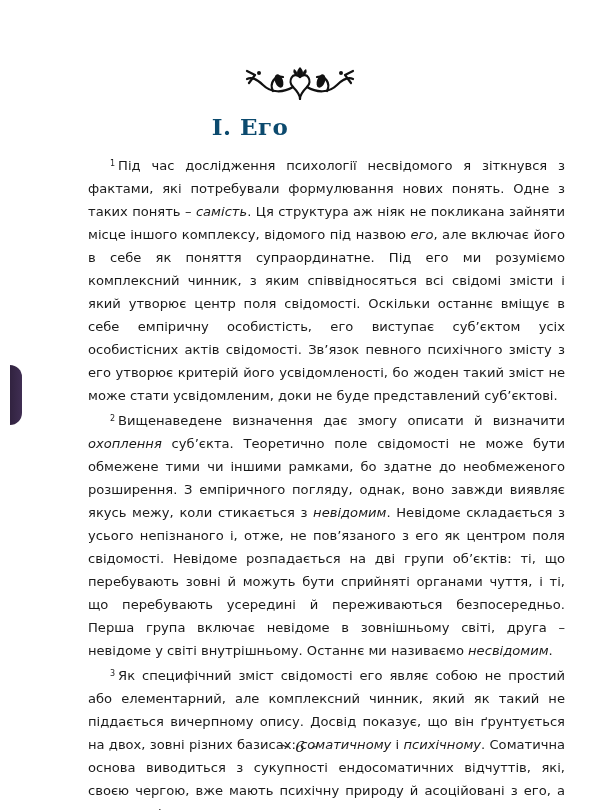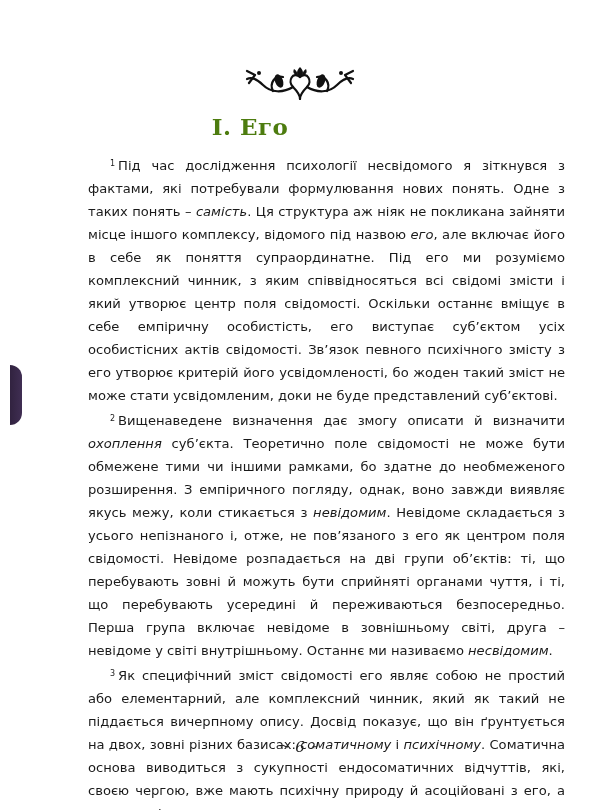--- a/index.html
+++ b/index.html
@@ -1,18 +1,18 @@
 <!DOCTYPE html>
 <html><head>
 <meta charset="utf-8">
 <style>
   html, body { margin: 0; padding: 0; background: #ffffff; }
   body { width: 600px; height: 810px; position: relative; overflow: hidden; font-family: "DejaVu Sans", sans-serif; color: #1a1a1a; }
   .ornament { position: absolute; left: 243px; top: 63px; width: 114px; height: 40px; }
-  .title { position: absolute; left: 0; width: 500px; top: 113px; text-align: center; font-family: "DejaVu Serif", serif; font-weight: bold; font-size: 23px; letter-spacing: 0.5px; color: #4d7c0f; }
+  .title { position: absolute; left: 0; width: 500px; top: 113px; text-align: center; font-family: "DejaVu Serif", serif; font-weight: bold; font-size: 23px; letter-spacing: 0.5px; color: #0c4a6e; }
   .body-text { position: absolute; left: 88px; top: 152px; width: 477px; font-size: 13.1px; line-height: 23px; text-align: justify; }
   .para { margin: 0; text-indent: 22px; }
   .sup { font-size: 8px; vertical-align: 4px; margin-right: 3px; }
   .it { font-style: italic; }
   .page-num { position: absolute; left: 0; width: 600px; top: 738px; text-align: center; font-family: "DejaVu Serif", serif; font-style: italic; font-size: 15px; color: #222; }
   .page-num .orn { font-size: 11px; font-style: normal; margin: 0 6px; vertical-align: 2px; }
   .binding-mark { position: absolute; left: 10px; top: 365px; width: 12px; height: 60px; background: linear-gradient(90deg,#1a0a2a,#2b1740); border-radius: 0 12px 12px 0; opacity: 0.9; }
 </style>
 </head>
 <body>

